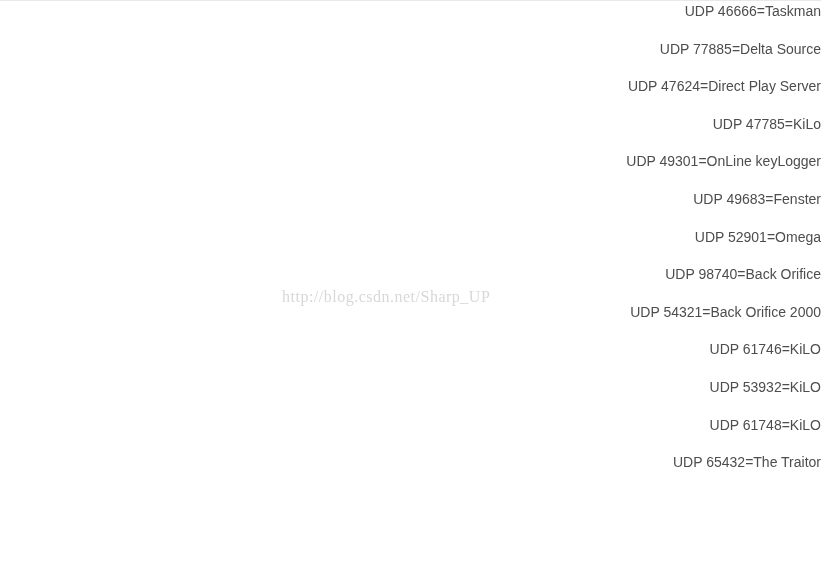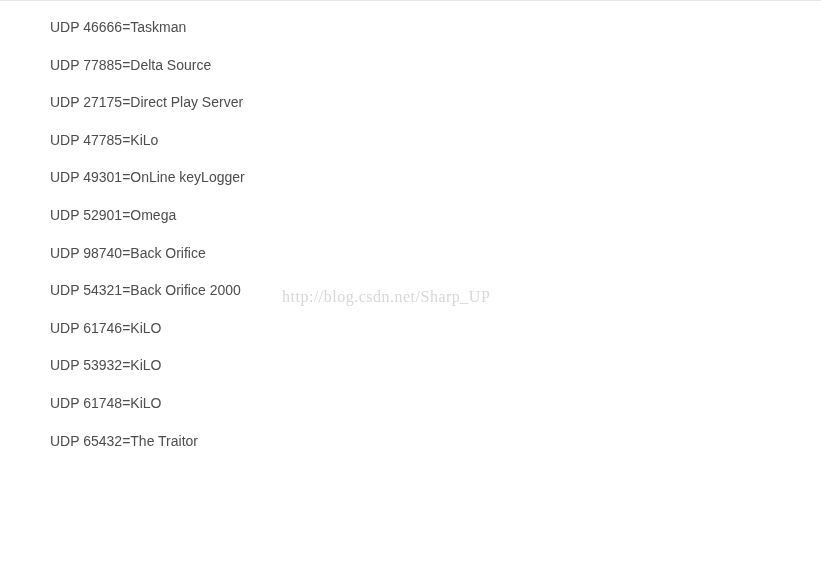--- a/index.html
+++ b/index.html
@@ -17,22 +17,23 @@
     }
     .top-border {
       position: absolute;
       top: 0;
       left: 0;
       right: 0;
       height: 1px;
       background: #e8e8e8;
     }
     .content {
-      padding-top: 18px;
+      padding-top: 2px;
       padding-left: 50px;
+      text-align: right;
     }
     .port-entry {
       font-size: 14px;
       color: #4d4d4d;
       line-height: 1.4;
       margin-bottom: 18px;
       font-family: Arial, sans-serif;
     }
     .port-entry:first-child {
       margin-top: 0;
@@ -51,23 +52,24 @@
     }
   </style>
 </head>
 <body>
 
 <div class="top-border"></div>
 
 <div class="content">
   <div class="port-entry">UDP 46666=Taskman</div>
   <div class="port-entry">UDP 77885=Delta Source</div>
-  <div class="port-entry">UDP 27175=Direct Play Server</div>
+  <div class="port-entry">UDP 47624=Direct Play Server</div>
   <div class="port-entry">UDP 47785=KiLo</div>
   <div class="port-entry">UDP 49301=OnLine keyLogger</div>
+  <div class="port-entry">UDP 49683=Fenster</div>
   <div class="port-entry">UDP 52901=Omega</div>
   <div class="port-entry">UDP 98740=Back Orifice</div>
   <div class="port-entry">UDP 54321=Back Orifice 2000</div>
   <div class="port-entry">UDP 61746=KiLO</div>
   <div class="port-entry">UDP 53932=KiLO</div>
   <div class="port-entry">UDP 61748=KiLO</div>
   <div class="port-entry">UDP 65432=The Traitor</div>
 </div>
 
 <div class="watermark">http://blog.csdn.net/Sharp_UP</div>

